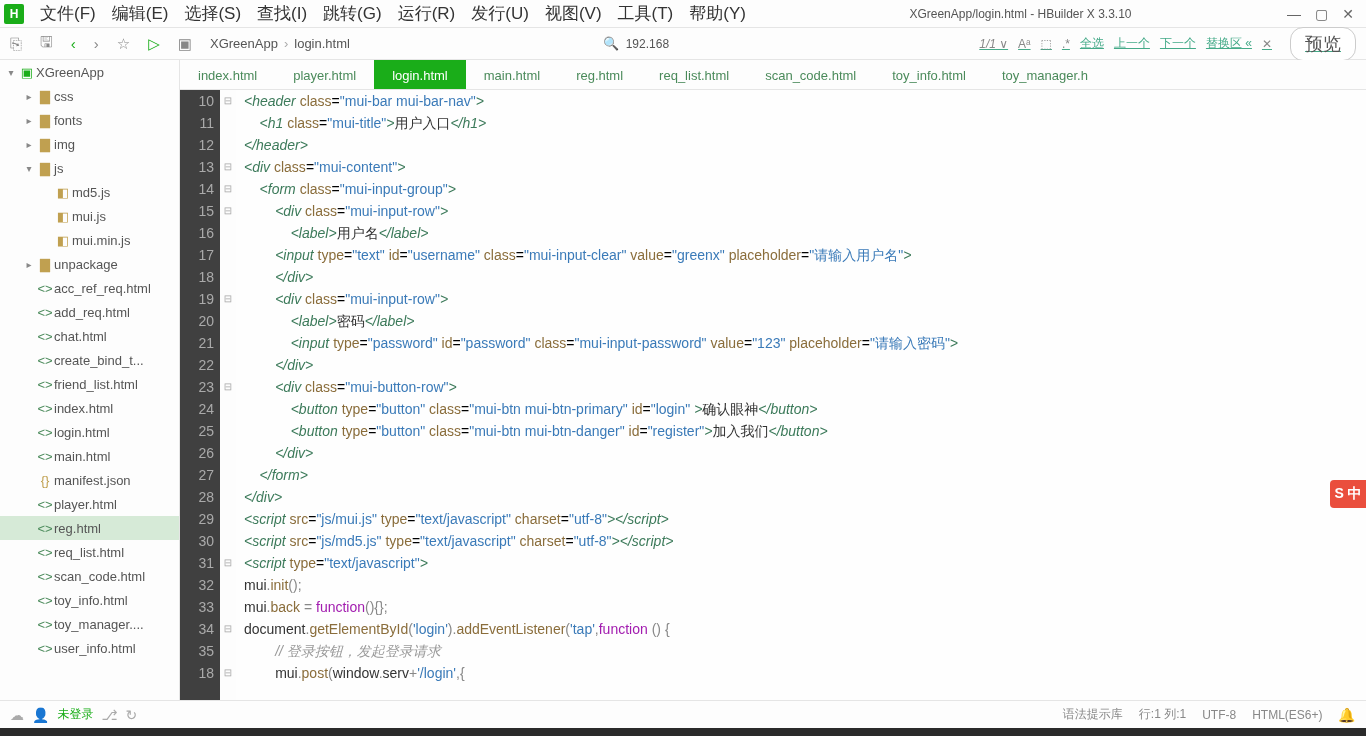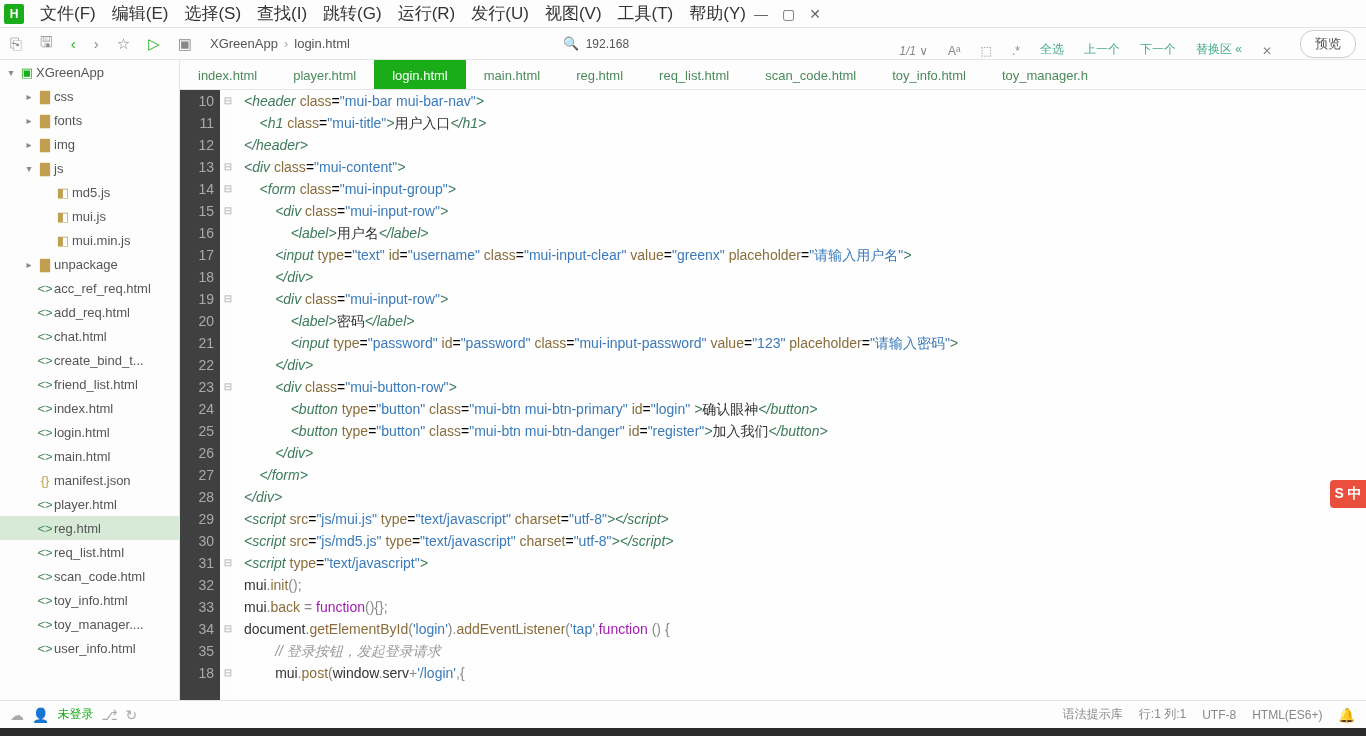--- a/index.html
+++ b/index.html
@@ -15,23 +15,23 @@
 
 
 .toolbar { height: 32px; background: #fdfdfd; display: flex; align-items: center; padding: 0 10px; gap: 18px; border-bottom: 1px solid #e5e5e5; }
 .tb-icon { color: #888; font-size: 15px; cursor: pointer; }
 .tb-icon.green { color: #1aad19; }
 .breadcrumb { display: flex; align-items: center; gap: 6px; color: #555; font-size: 13px; }
 .breadcrumb .sep { color: #aaa; }
 .tb-spacer { flex: 1; }
 .search-box { display: flex; align-items: center; gap: 6px; color: #777; font-size: 13px; }
 .search-box input { border: none; outline: none; background: transparent; width: 100px; font-size: 12px; color: #555; }
-.tb-right { display: flex; align-items: flex-end; gap: 20px; color: #4a8; font-size: 12px; }
+.tb-right { display: flex; align-items: center; gap: 10px; color: #4a8; font-size: 12px; text-decoration: underline; }
 .tb-right .gray { color: #888; }
-.preview-btn { padding: 4px 14px; border: 1px solid #ccc; border-radius: 13px; background: #fff; color: #555; font-size: 13px; margin-left: 8px; }
+.preview-btn { padding: 4px 14px; border: 1px solid #ccc; border-radius: 13px; background: #fff; color: #555; font-size: 18px; margin-left: 8px; }
 
 
 .main { display: flex; height: 640px; }
 
 
 .sidebar { width: 180px; background: #fdfdfd; border-right: 1px solid #e5e5e5; overflow-y: auto; font-size: 13px; }
 .tree-item { display: flex; align-items: center; padding: 2px 4px; height: 24px; cursor: pointer; color: #555; }
 .tree-item.selected { background: #d6ead7; }
 .tree-arrow { width: 14px; text-align: center; color: #888; font-size: 10px; }
 .tree-icon { width: 18px; text-align: center; font-size: 13px; }
@@ -89,20 +89,21 @@
       <span class="menu-item">编辑(E)</span>
       <span class="menu-item">选择(S)</span>
       <span class="menu-item">查找(I)</span>
       <span class="menu-item">跳转(G)</span>
       <span class="menu-item">运行(R)</span>
       <span class="menu-item">发行(U)</span>
       <span class="menu-item">视图(V)</span>
       <span class="menu-item">工具(T)</span>
       <span class="menu-item">帮助(Y)</span>
     </div>
+  <div class="title-center">XGreenApp/login.html - HBuilder X 3.3.10</div>
   <div class="win-btns">
     <span>—</span>
     <span>▢</span>
     <span>✕</span>
   </div>
 </div>
 
 <div class="toolbar">
   <span class="tb-icon">⎘</span>
   <span class="tb-icon">🖫</span>

